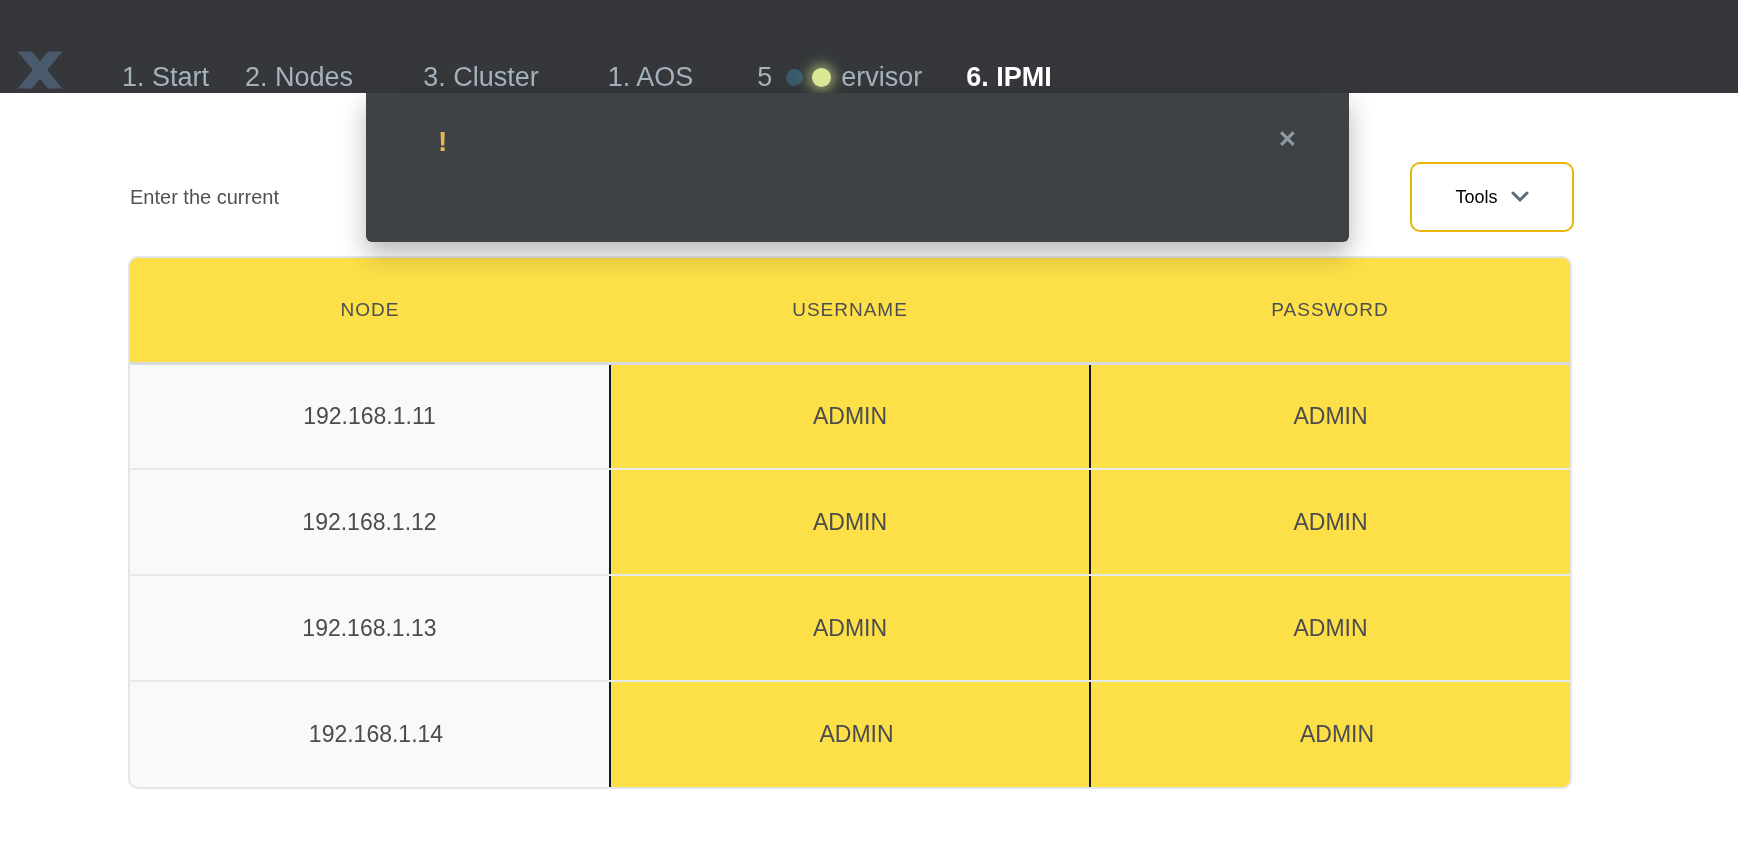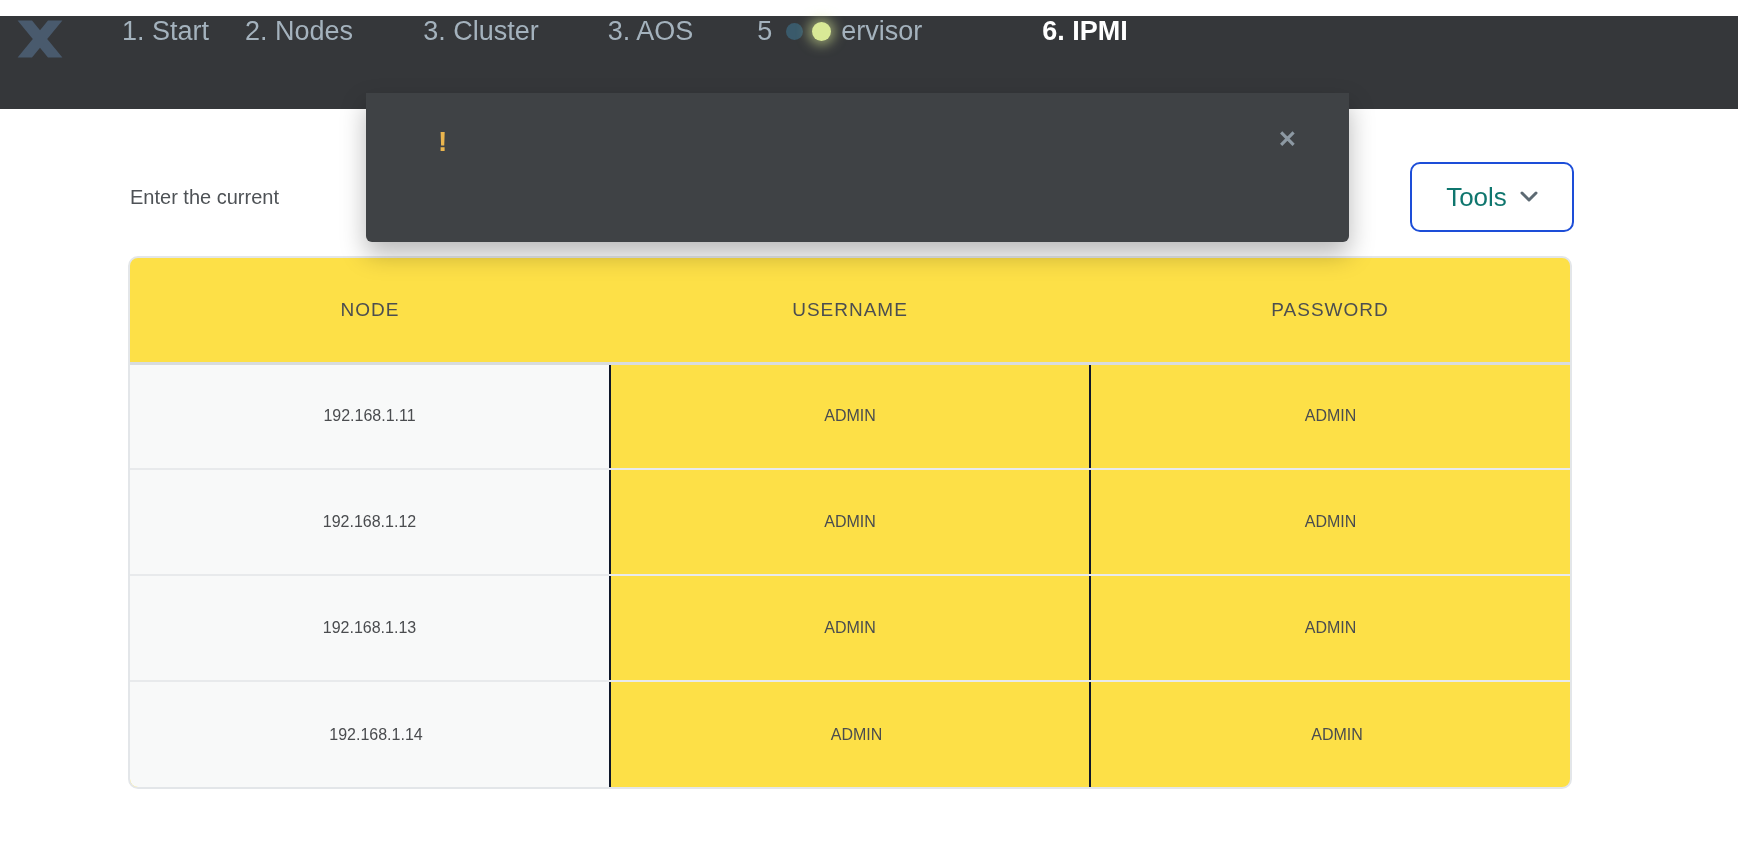--- a/index.html
+++ b/index.html
@@ -6,35 +6,35 @@
   html,body { width:1738px; height:844px; }
   body {
     font-family:"Liberation Sans", sans-serif;
     background:#ffffff;
     position:relative;
     overflow:hidden;
   }
 
   
   .navbar {
-    position:absolute; top:16px; left:0; width:1738px; height:93px;
+    position:absolute; top:0; left:0; width:1738px; height:93px;
     background:#35373a;
-    display:flex; align-items:flex-start;
+    display:flex; align-items:flex-end;
   }
   .logo { margin-left:16px; width:48px; height:46px; flex:0 0 auto; }
   .logo svg { display:block; width:48px; height:46px; }
   .nav-step {
     color:#a4b2bd; font-size:27px; white-space:nowrap; cursor:pointer;
   }
   .nav-step.s1 { margin-left:58px; }
   .nav-step.s2 { margin-left:36px; }
   .nav-step.s3 { margin-left:70px; }
   .nav-step.s4 { margin-left:69px; }
   .nav-step.s5 { margin-left:64px; display:flex; align-items:center; }
-  .nav-step.s6 { margin-left:120px; color:#ffffff; font-weight:bold; }
+  .nav-step.s6 { margin-left:44px; color:#ffffff; font-weight:bold; }
   .spinner { display:flex; align-items:center; margin:0 10px 0 14px; }
   .spinner .dot1 {
     width:17px; height:17px; border-radius:50%;
     background:#3a5a6b; margin-right:9px;
   }
   .spinner .dot2 {
     width:19px; height:19px; border-radius:50%;
     background:#d9e996;
     box-shadow:0 0 12px 4px rgba(217,233,150,0.55);
   }
@@ -61,63 +61,63 @@
   }
 
   
   .content-header {
     position:absolute; top:162px; left:130px; width:1444px; height:70px;
     display:flex; align-items:center; justify-content:space-between;
   }
   .page-heading { color:#4e5256; font-size:20px; white-space:nowrap; }
   .tools-btn {
     width:164px; height:70px;
-    background:#ffffff; border:2px solid #1d4ed8; border-radius:10px;
-    color:#0f766e; font-size:26px;
+    background:#ffffff; border:2px solid #eab308; border-radius:10px;
+    color:#000000; font-size:18px;
     display:flex; align-items:center; justify-content:center;
     cursor:pointer;
   }
   .tools-btn .chev { margin-left:13px; display:flex; align-items:center; }
 
   
   .table-wrap {
     position:absolute; top:256px; left:128px; width:1444px;
     border:2px solid #e3e6e9; border-radius:10px;
     overflow:hidden; background:#fde047;
   }
   table { width:100%; border-collapse:collapse; table-layout:fixed; }
   thead th {
     height:105px; font-weight:normal;
     font-size:19px; letter-spacing:1px; color:#4c4e50;
     text-align:center; vertical-align:middle;
     border-bottom:3px solid #d8dcdf;
   }
   tbody td {
-    height:106px; font-size:16px; color:#4a4c4f;
+    height:106px; font-size:23px; color:#4a4c4f;
     text-align:center; vertical-align:middle;
     border-bottom:2px solid #e8eaec;
   }
   tbody td + td { border-left:2px solid #0f172a; }
   tbody td.node-col { background:#f8f9f9; }
   tbody tr:last-child td { border-bottom:none;padding-left:13px; }
 </style>
 </head>
 <body>
 
 <header class="navbar">
   <div class="logo">
     <svg viewBox="0 0 60 56">
       <polygon points="2,5 20,5 58,51 40,51" fill="#495a6d"></polygon>
       <polygon points="40,5 58,5 20,51 2,51" fill="#495a6d"></polygon>
     </svg>
   </div>
   <div class="nav-step s1">1. Start</div>
   <div class="nav-step s2">2. Nodes</div>
   <div class="nav-step s3">3. Cluster</div>
-  <div class="nav-step s4">3. AOS</div>
+  <div class="nav-step s4">1. AOS</div>
   <div class="nav-step s5">
     <span>5</span>
     <span class="spinner">
       <span class="dot1"></span>
       <span class="dot2"></span>
     </span>
     <span>ervisor</span>
   </div>
   <div class="nav-step s6">6. IPMI</div>
 </header>

